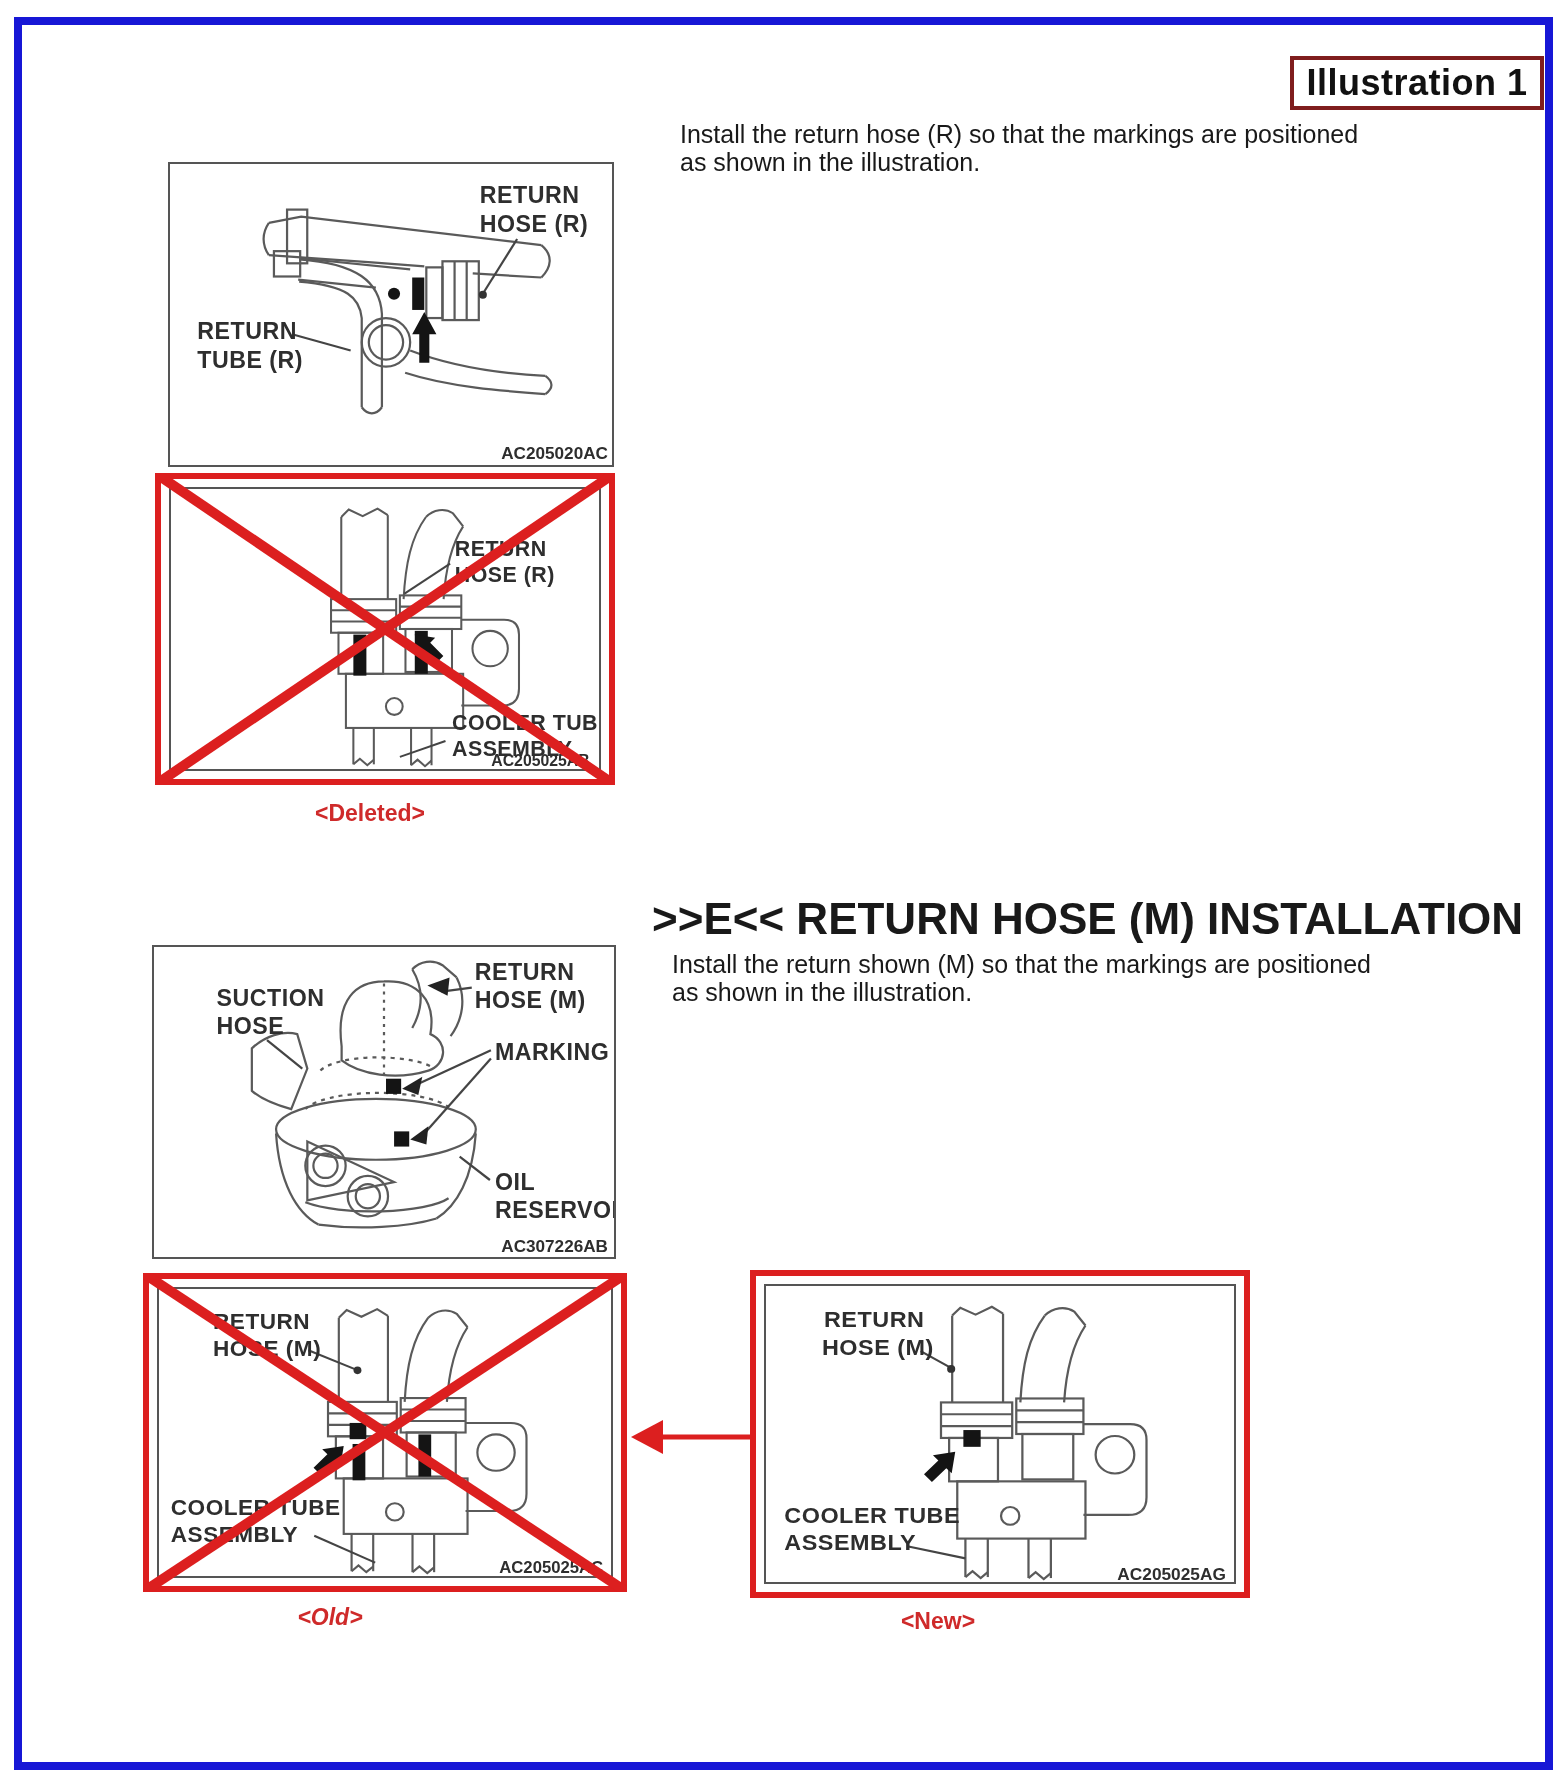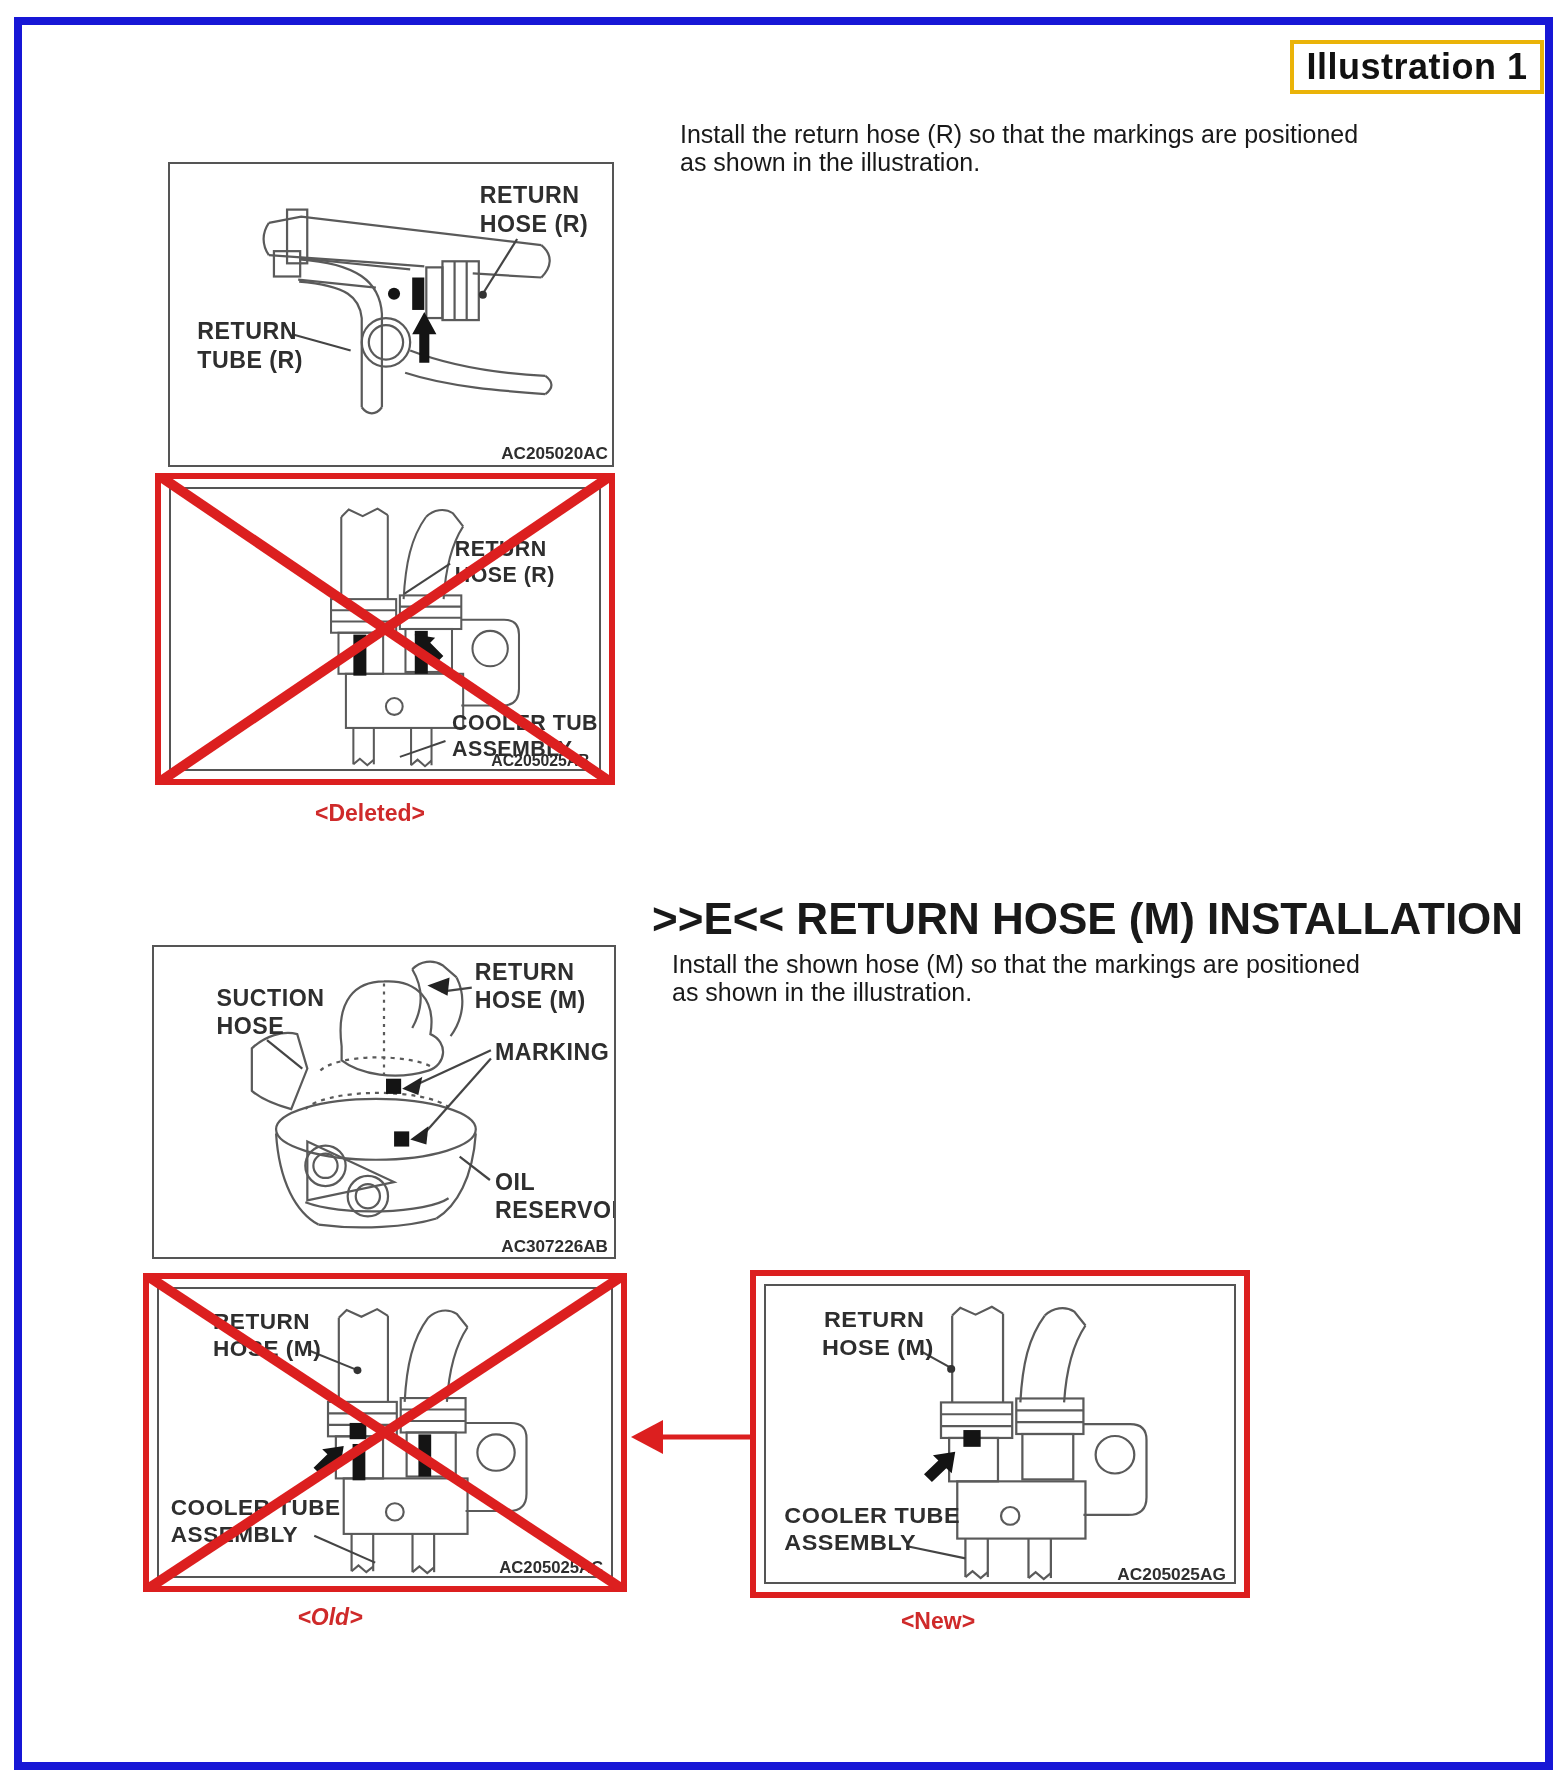--- a/index.html
+++ b/index.html
@@ -5,22 +5,22 @@
   html,body{margin:0;padding:0;background:#e8e8e8;}
   .page{
     position:relative;width:1567px;height:1783px;background:#ffffff;
     font-family:"Liberation Sans","DejaVu Sans",sans-serif;overflow:hidden;
   }
   .blue-frame{
     position:absolute;left:14px;top:17px;right:14px;bottom:13px;
     border:8px solid #1717d6;pointer-events:none;
   }
   .title-box{
-    position:absolute;left:1290px;top:40px;width:246px;height:46px;
-    border:4px solid #eab308;display:flex;align-items:center;justify-content:center;
+    position:absolute;left:1290px;top:56px;width:246px;height:46px;
+    border:4px solid #7f1d1d;display:flex;align-items:center;justify-content:center;
     font-size:36px;font-weight:bold;color:#111;letter-spacing:.5px;background:#fff;
   }
   .section{position:absolute;color:#191919;}
   .sec-heading{font-weight:bold;white-space:nowrap;}
   .sec-d .sec-heading{font-size:30px;}
   .sec-e .sec-heading{font-size:44px;}
   .sec-body{font-size:25px;line-height:28px;margin-top:9px;margin-left:20px;}
   .sec-e .sec-body{margin-top:6px;}
 
   .fig-box{position:absolute;background:#fff;border:2px solid #555;}
@@ -141,21 +141,21 @@
     <svg class="x-overlay">
       <line x1="0" y1="0" x2="100%" y2="100%" stroke="#dc1f1f" stroke-width="10"></line>
       <line x1="100%" y1="0" x2="0" y2="100%" stroke="#dc1f1f" stroke-width="10"></line>
     </svg>
   </div>
   <div class="tag" style="left:155px;top:800px;width:430px;">&lt;Deleted&gt;</div>
 
   <div class="section sec-e" style="left:652px;top:894px;">
     <div class="sec-heading">&gt;&gt;E&lt;&lt; RETURN HOSE (M) INSTALLATION</div>
     <div class="sec-body">
-      <div>Install the shown hose (M) so that the markings are positioned</div>
+      <div>Install the return shown (M) so that the markings are positioned</div>
       <div>as shown in the illustration.</div>
     </div>
   </div>
 
   <div class="fig-box" style="left:152px;top:945px;width:460px;height:310px;">
     <svg viewBox="0 0 456 306" preserveAspectRatio="none">
       <g stroke="#5a5a5a" stroke-width="2.2" fill="none">
         <ellipse cx="220" cy="180" rx="99" ry="30"></ellipse>
         <path d="M121,184 C124,232 141,262 163,274"></path>
         <path d="M319,184 C316,228 300,256 280,268"></path>

